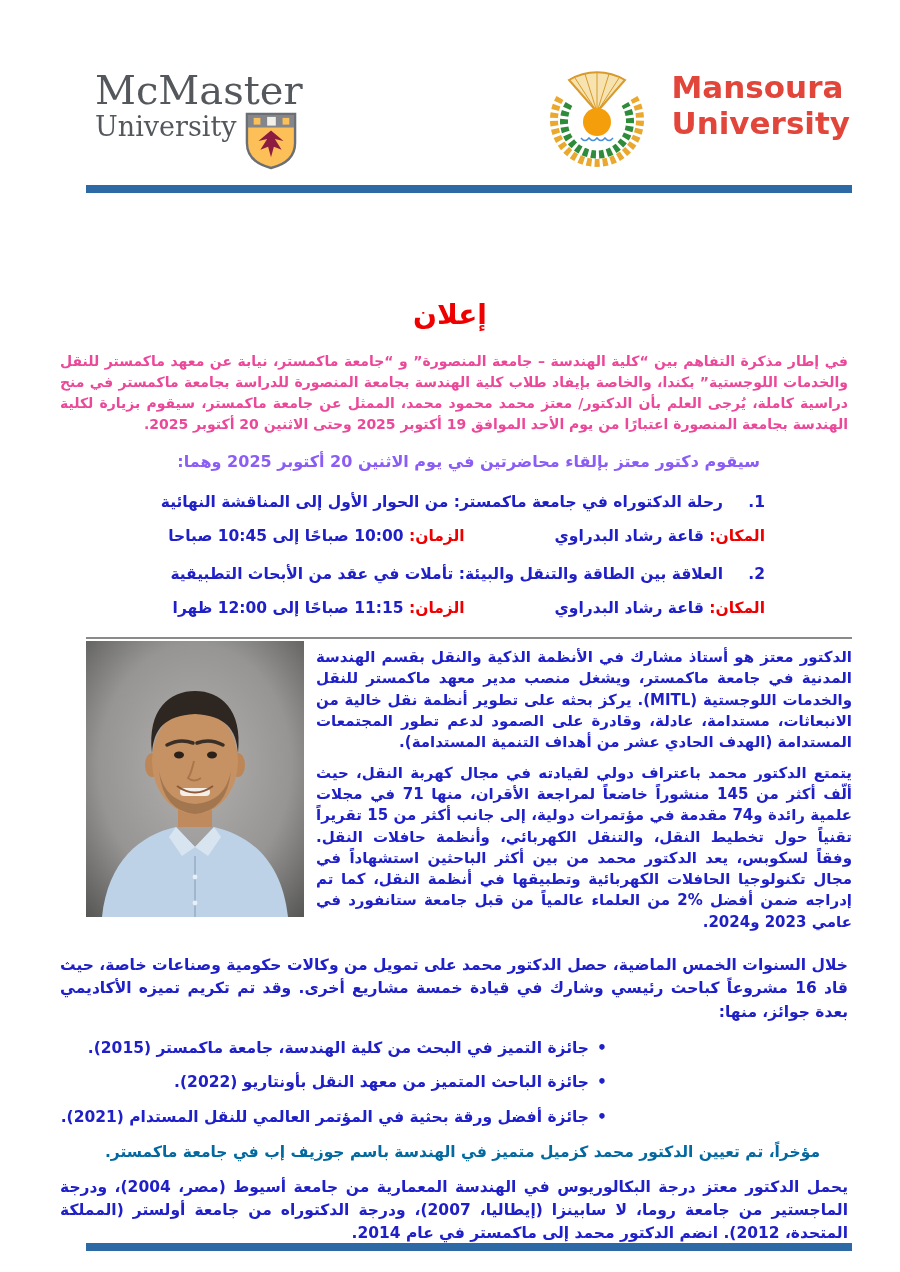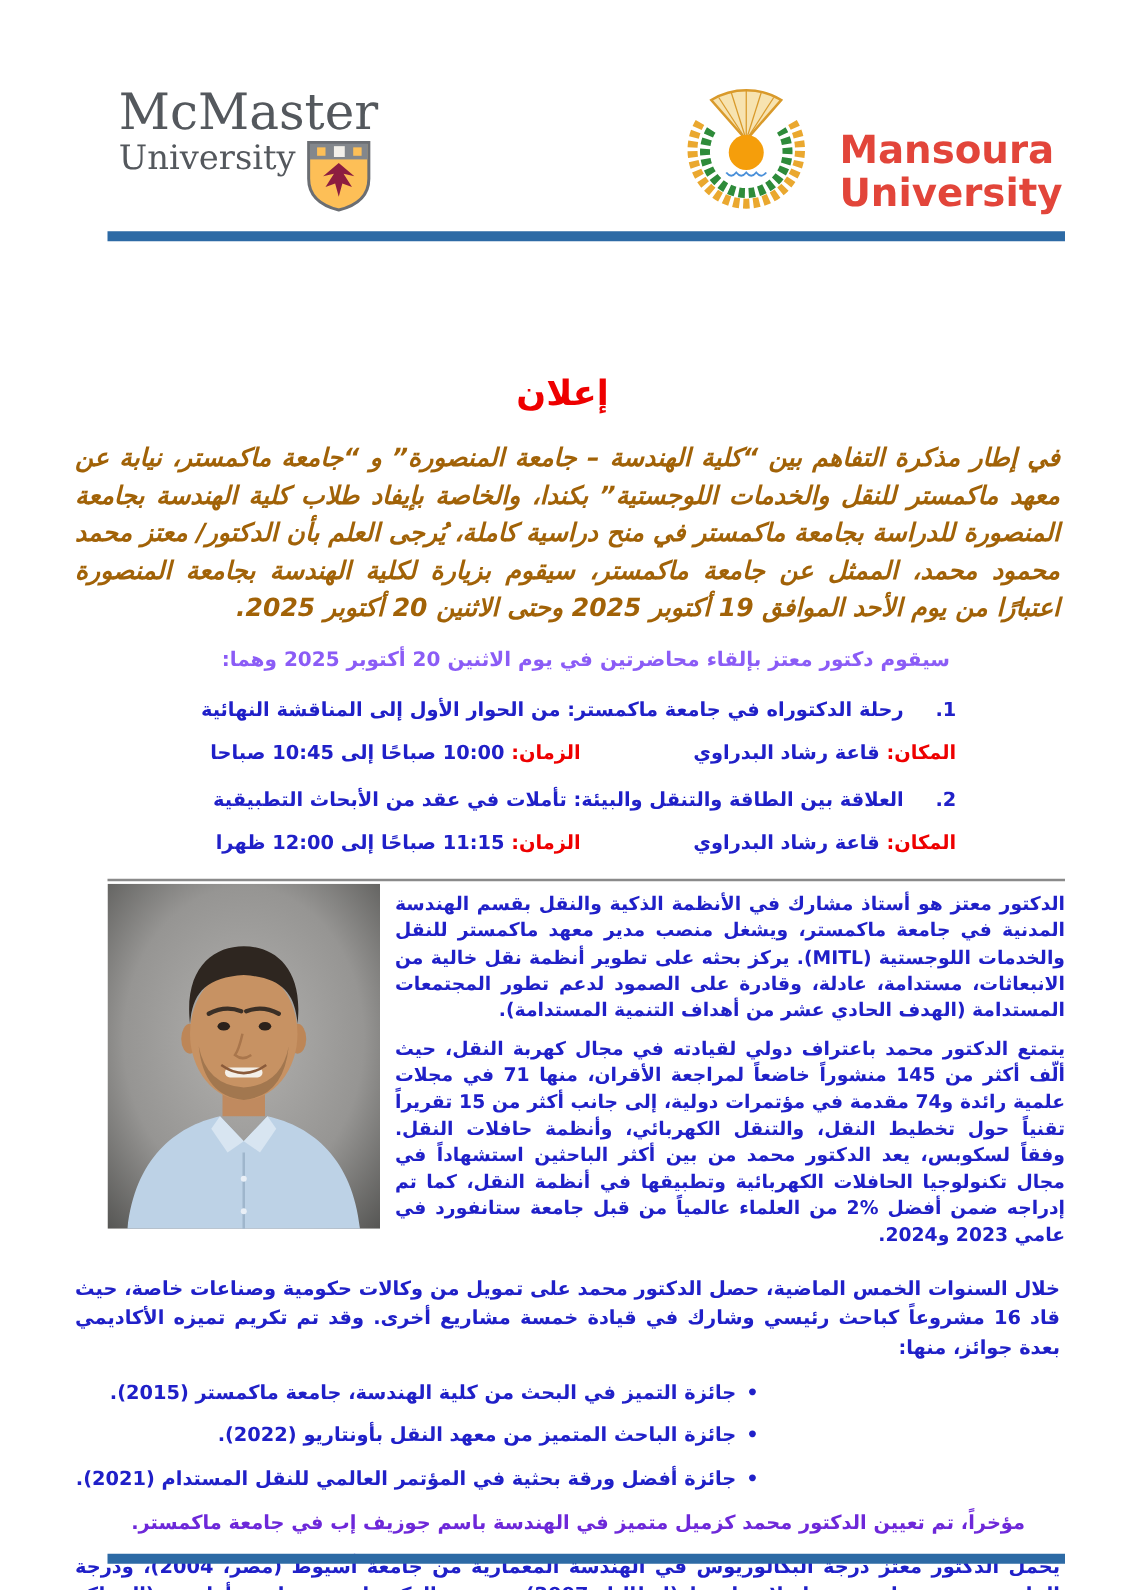--- a/index.html
+++ b/index.html
@@ -10,32 +10,32 @@
     overflow:hidden;
     font-family:"DejaVu Sans",sans-serif;
   }
   
   .logos{display:flex;justify-content:space-between;align-items:flex-start;
          padding:70px 50px 0 95px;height:112px;box-sizing:content-box;}
   .mcmaster{display:flex;flex-direction:column;color:#54585d;}
   .mc-line1{font-family:"DejaVu Serif",serif;font-size:40px;line-height:1;}
   .mc-row{display:flex;align-items:flex-start;gap:8px;margin-top:2px;}
   .mc-line2{font-family:"DejaVu Serif",serif;font-size:27px;line-height:1.1;}
-  .mansoura{display:flex;align-items:flex-end;gap:25px;}
+  .mansoura{display:flex;align-items:flex-start;gap:25px;}
   .ms-text{color:#e2453a;font-size:31px;font-weight:bold;line-height:1.15;}
   
   .top-bar,.bottom-bar{position:absolute;left:86px;width:766px;height:8px;background:#2d6aa5;}
   .top-bar{top:185px;}
   .bottom-bar{top:1243px;}
   .gray-line{margin:20px 48px 0 86px;height:2px;background:#8a8a8a;}
   
   .title{margin:118px 0 0 0;text-align:center;color:#ee0000;
          font-size:28px;font-weight:bold;line-height:1.1;}
   .intro{margin:20px 52px 0 60px;direction:rtl;text-align:justify;
-         color:#a16207;font-weight:bold;font-size:20px;line-height:1.5;font-style:italic;}
+         color:#ec4899;font-weight:bold;font-size:14px;line-height:1.5;}
   .lect-heading{margin:16px 140px 0 0;direction:rtl;color:#8b5cf6;
                 font-weight:bold;font-size:16px;line-height:1.4;}
   .lect-item{margin:20px 135px 0 0;direction:rtl;color:#2020c8;
              font-weight:bold;font-size:15.5px;display:flex;gap:24px;}
   .lect-item .num{min-width:18px;}
   .loc-row{margin:16px 135px 0 0;direction:rtl;display:flex;gap:90px;
            font-weight:bold;font-size:15.5px;}
   .red{color:#ee0000;}
   .blue{color:#2020c8;}
   
@@ -43,21 +43,21 @@
   .photo{width:218px;height:276px;flex:0 0 218px;}
   .bio-text{flex:1;direction:rtl;}
   .bio-text p{margin:6px 0 9px;text-align:justify;color:#2020c8;
               font-weight:bold;font-size:15px;line-height:1.42;}
   .para{margin:12px 52px 0 60px;direction:rtl;text-align:justify;
         color:#2020c8;font-weight:bold;font-size:15.5px;line-height:1.5;}
   .awards{margin:14px 293px 0 0;padding:0;list-style:none;direction:rtl;}
   .awards li{position:relative;padding-right:18px;margin-bottom:13px;
              color:#2020c8;font-weight:bold;font-size:15.5px;line-height:1.4;}
   .awards li::before{content:"\2022";position:absolute;right:0;top:0;color:#2020c8;}
-  .p4{margin:10px 80px 0 0;direction:rtl;color:#6d28d9;font-weight:bold;
+  .p4{margin:10px 80px 0 0;direction:rtl;color:#0369a1;font-weight:bold;
       font-size:15.5px;line-height:1.4;}
 </style>
 </head>
 <body>
 
 <div class="page">
 
   <div class="logos">
     <div class="mcmaster">
       <div class="mc-line1">McMaster</div>

